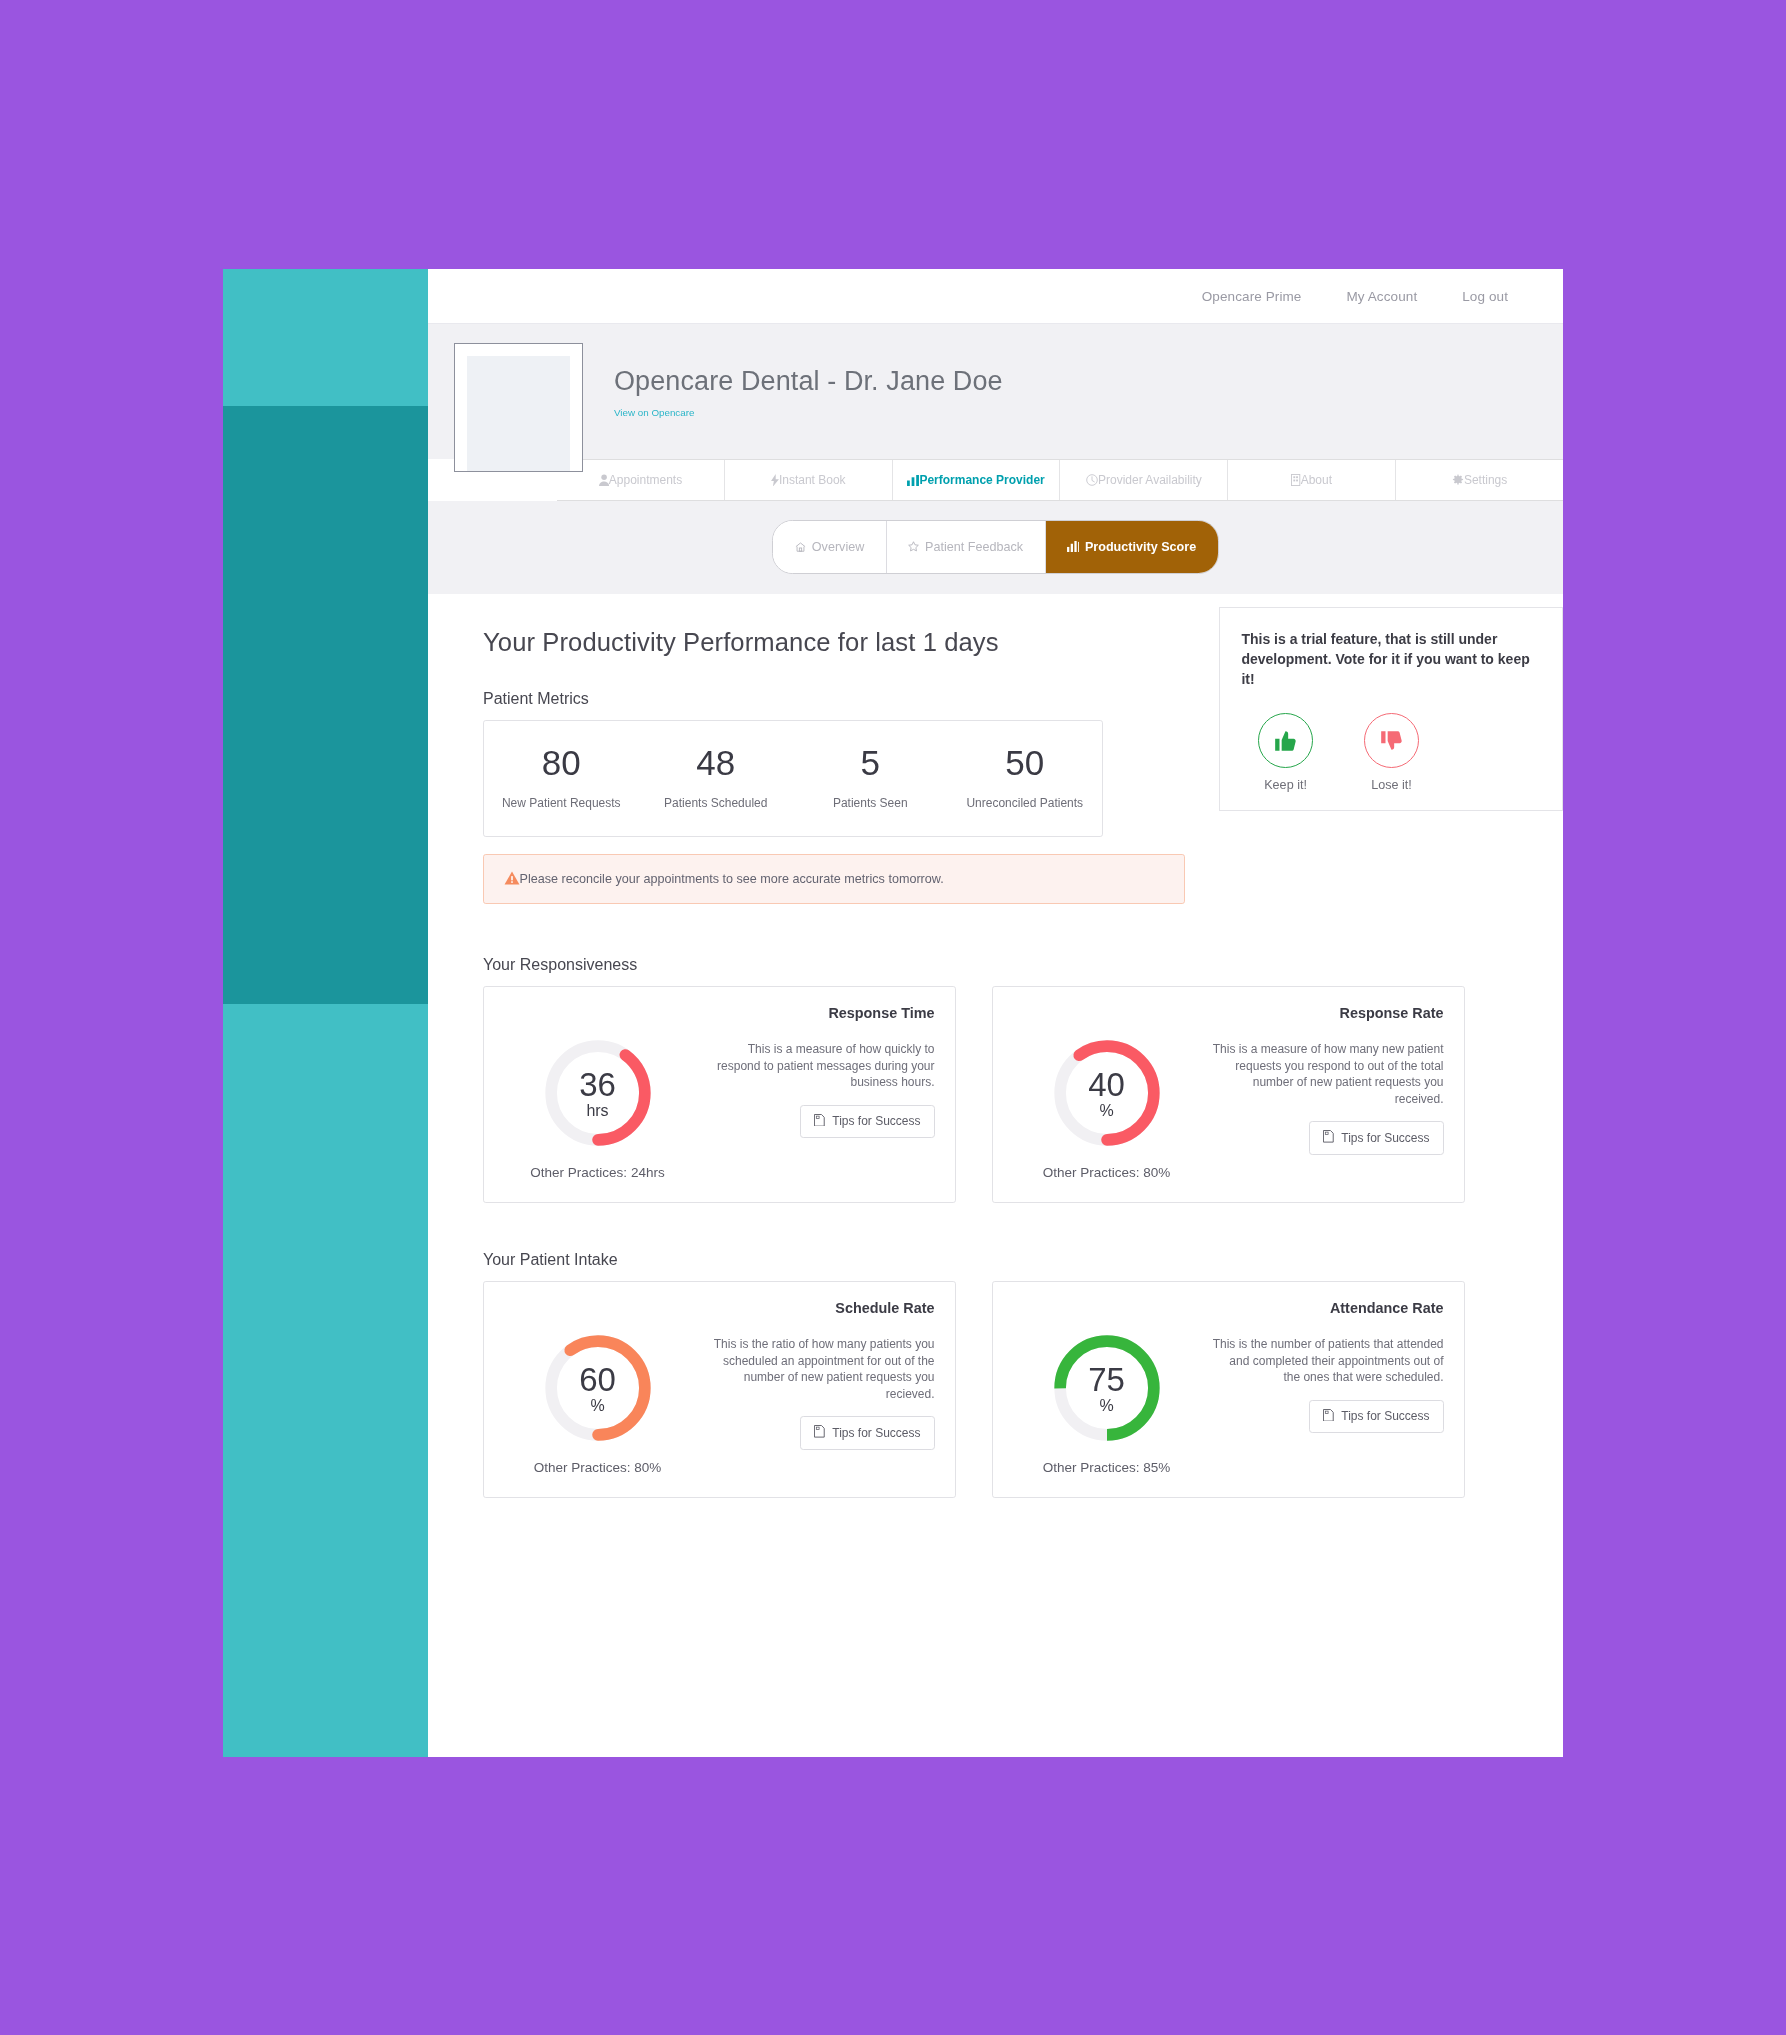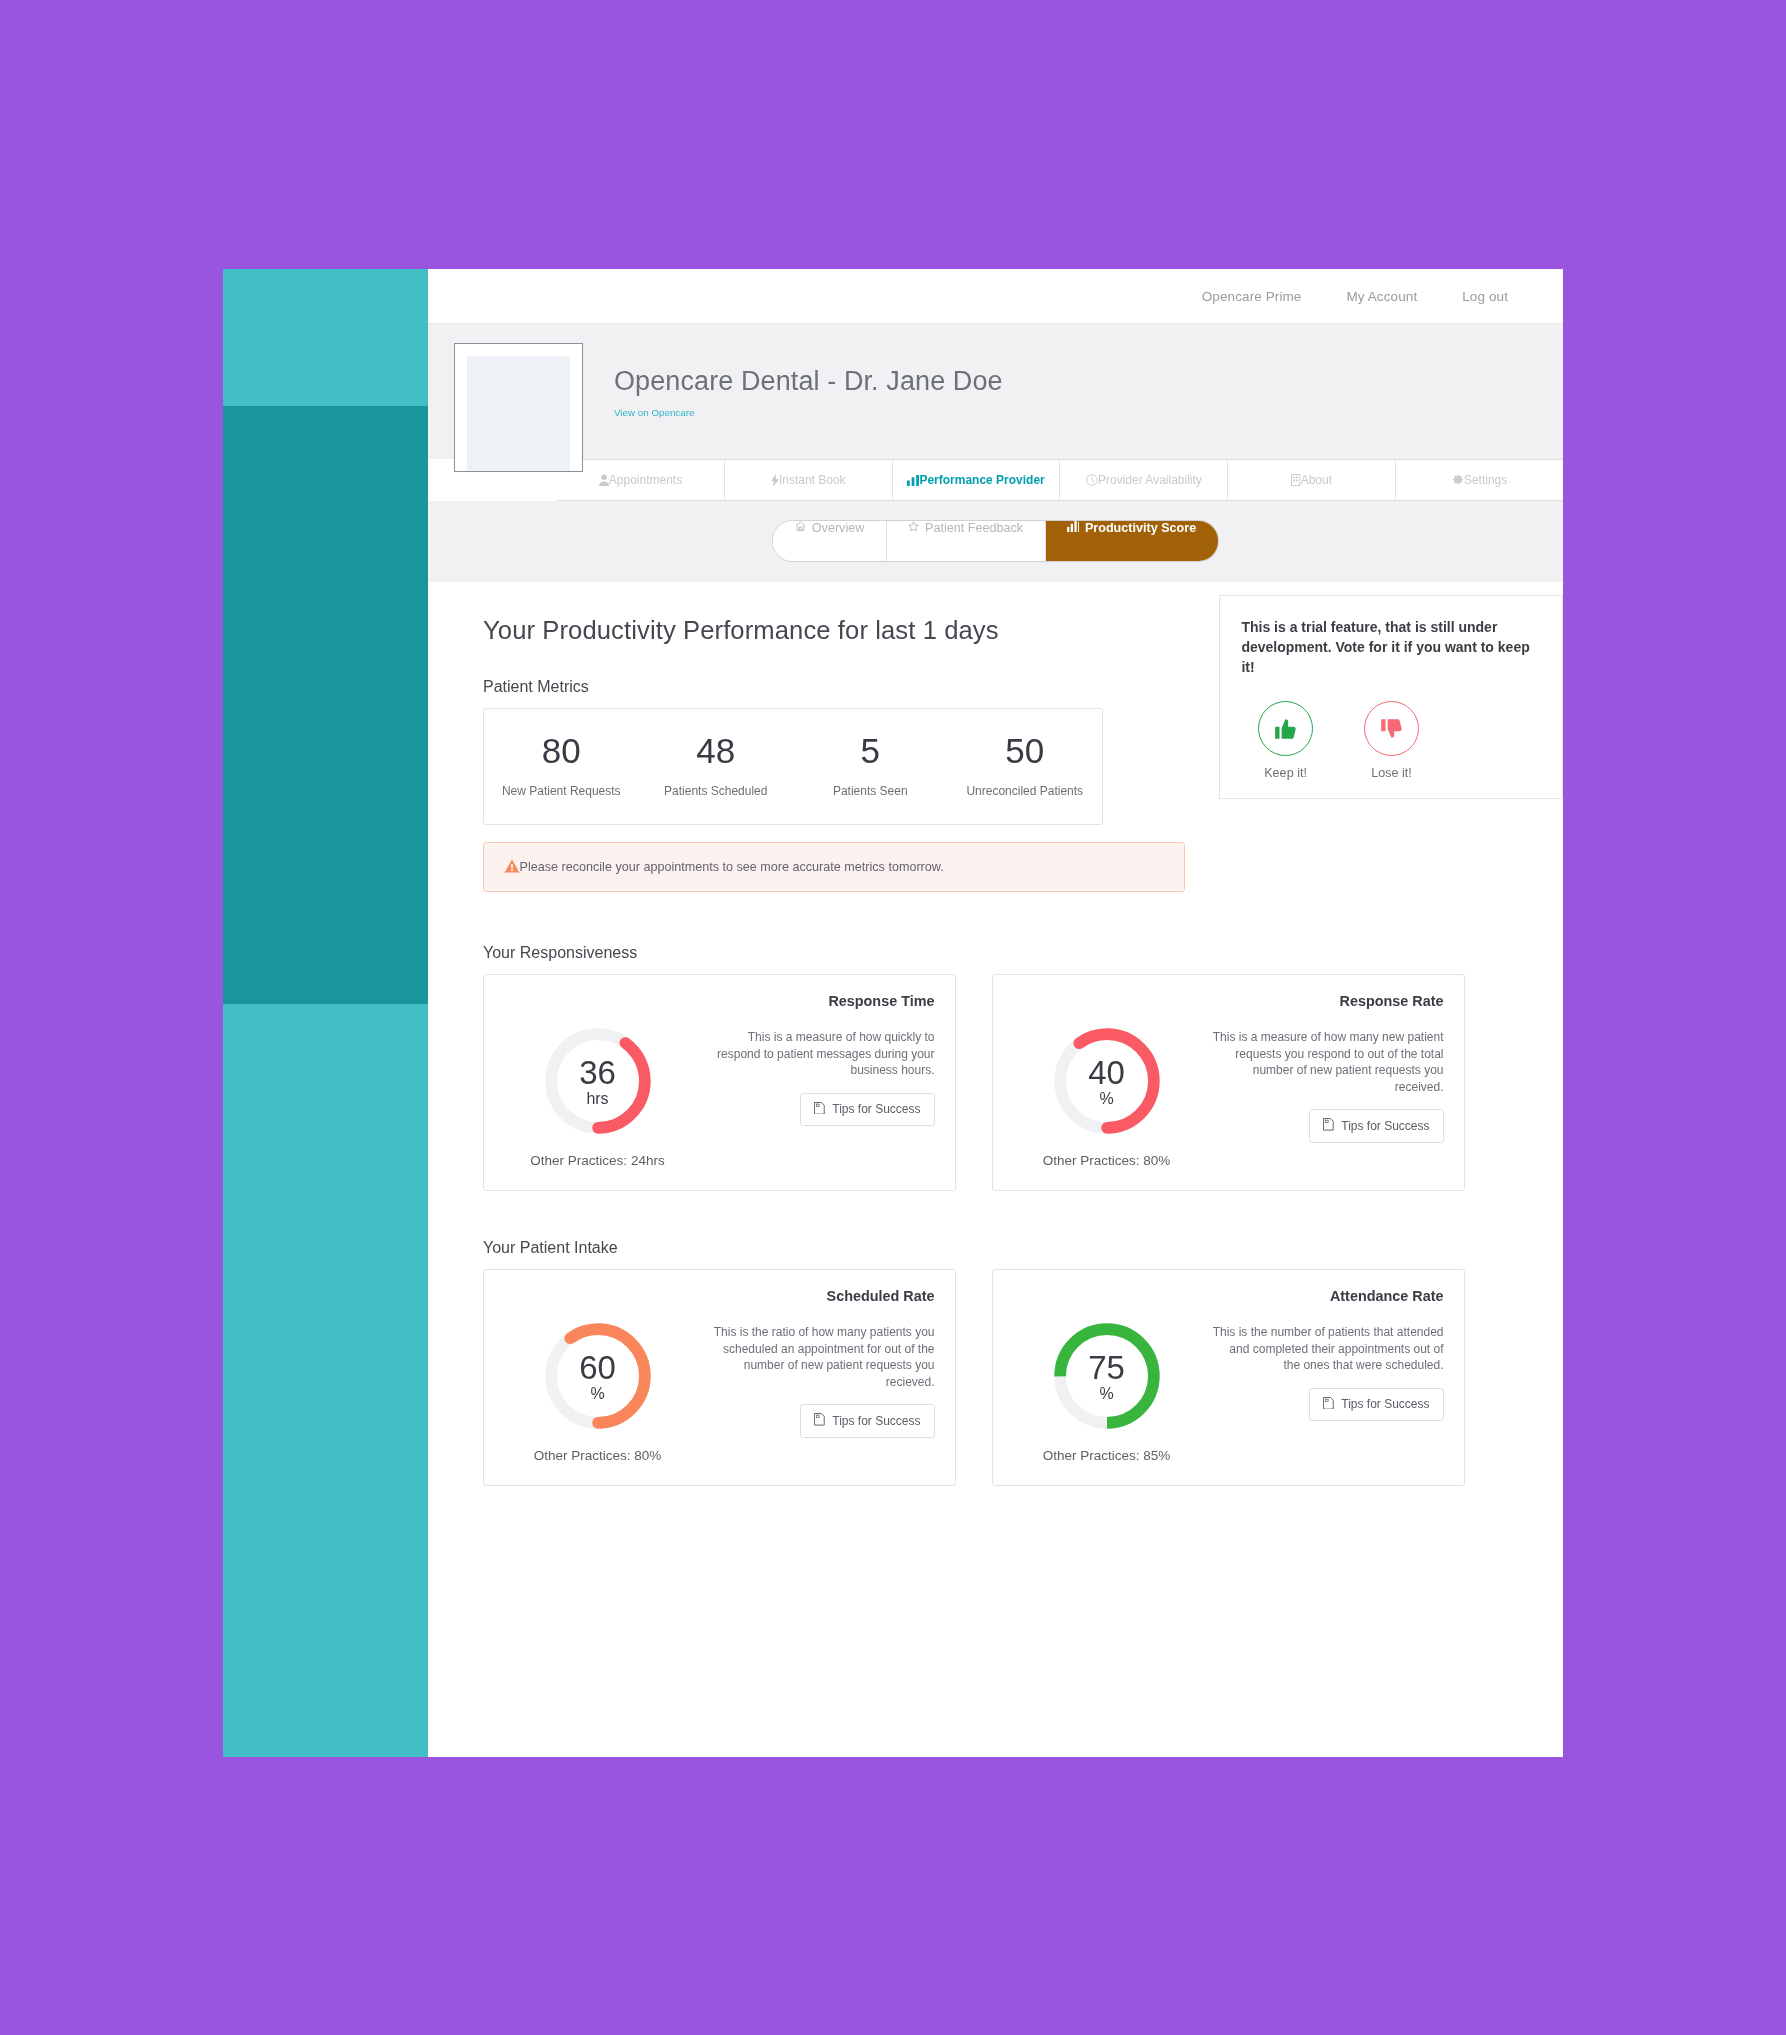--- a/index.html
+++ b/index.html
@@ -77,22 +77,22 @@
   .tab .ic { display: inline-flex; align-items: center; }
   .tab svg { display: block; }
 
   
   .segwrap {
     background: #f1f1f4; padding: 18.6px 0 20.5px 0;
     display: flex; justify-content: center;
   }
   .segmented { display: flex; border-radius: 20.5px; overflow: hidden; border: 0.9px solid #cfcfd4; background: #fff; }
   .seg {
-    display: flex; justify-content: center; gap: 6px;
-    padding: 0 21.4px; height: 40px;
+    display: flex; align-items: center; justify-content: center; gap: 6px;
+    padding: 0 21.4px; height: 52px;
     font-size: 12.6px; color: #b6b6bd; background: #ffffff;
     border-right: 0.9px solid #dcdce1; cursor: pointer; white-space: nowrap;
   }
   .seg:last-child { border-right: none; }
   .seg.active { background: #a16207; color: #ffffff; font-weight: 700; }
   .seg svg { display: block; }
 
   
   .content { flex: 1; background: #ffffff; padding: 34px 55px 0 55px; position: relative; }
   .page-heading { font-size: 25.6px; color: #474750; font-weight: 400; letter-spacing: 0.1px; }
@@ -411,21 +411,21 @@
             </div>
 
           </div>
         </div>
 
         <div class="sect-gap-3">
           <div class="section-title">Your Patient Intake</div>
           <div class="cardgrid">
 
             <div class="mcard">
-              <div class="mcard-title">Scheduled Rate</div>
+              <div class="mcard-title">Schedule Rate</div>
               <div class="mcard-body">
                 <div class="gauge-col">
                   <div class="gauge">
                     <svg width="116" height="116" viewBox="0 0 250 250">
                       <circle cx="125" cy="125" r="101" fill="none" stroke="#f1f0f3" stroke-width="25"></circle>
                       <circle class="gauge-arc" cx="125" cy="125" r="101" fill="none" stroke-width="25" stroke-linecap="round" stroke="#f9855a" stroke-dasharray="380.7610296150829 634.6017160251382"></circle>
                     </svg>
                     <div class="gauge-center">
                       <span class="gauge-num">60</span>
                       <span class="gauge-unit">%</span>

